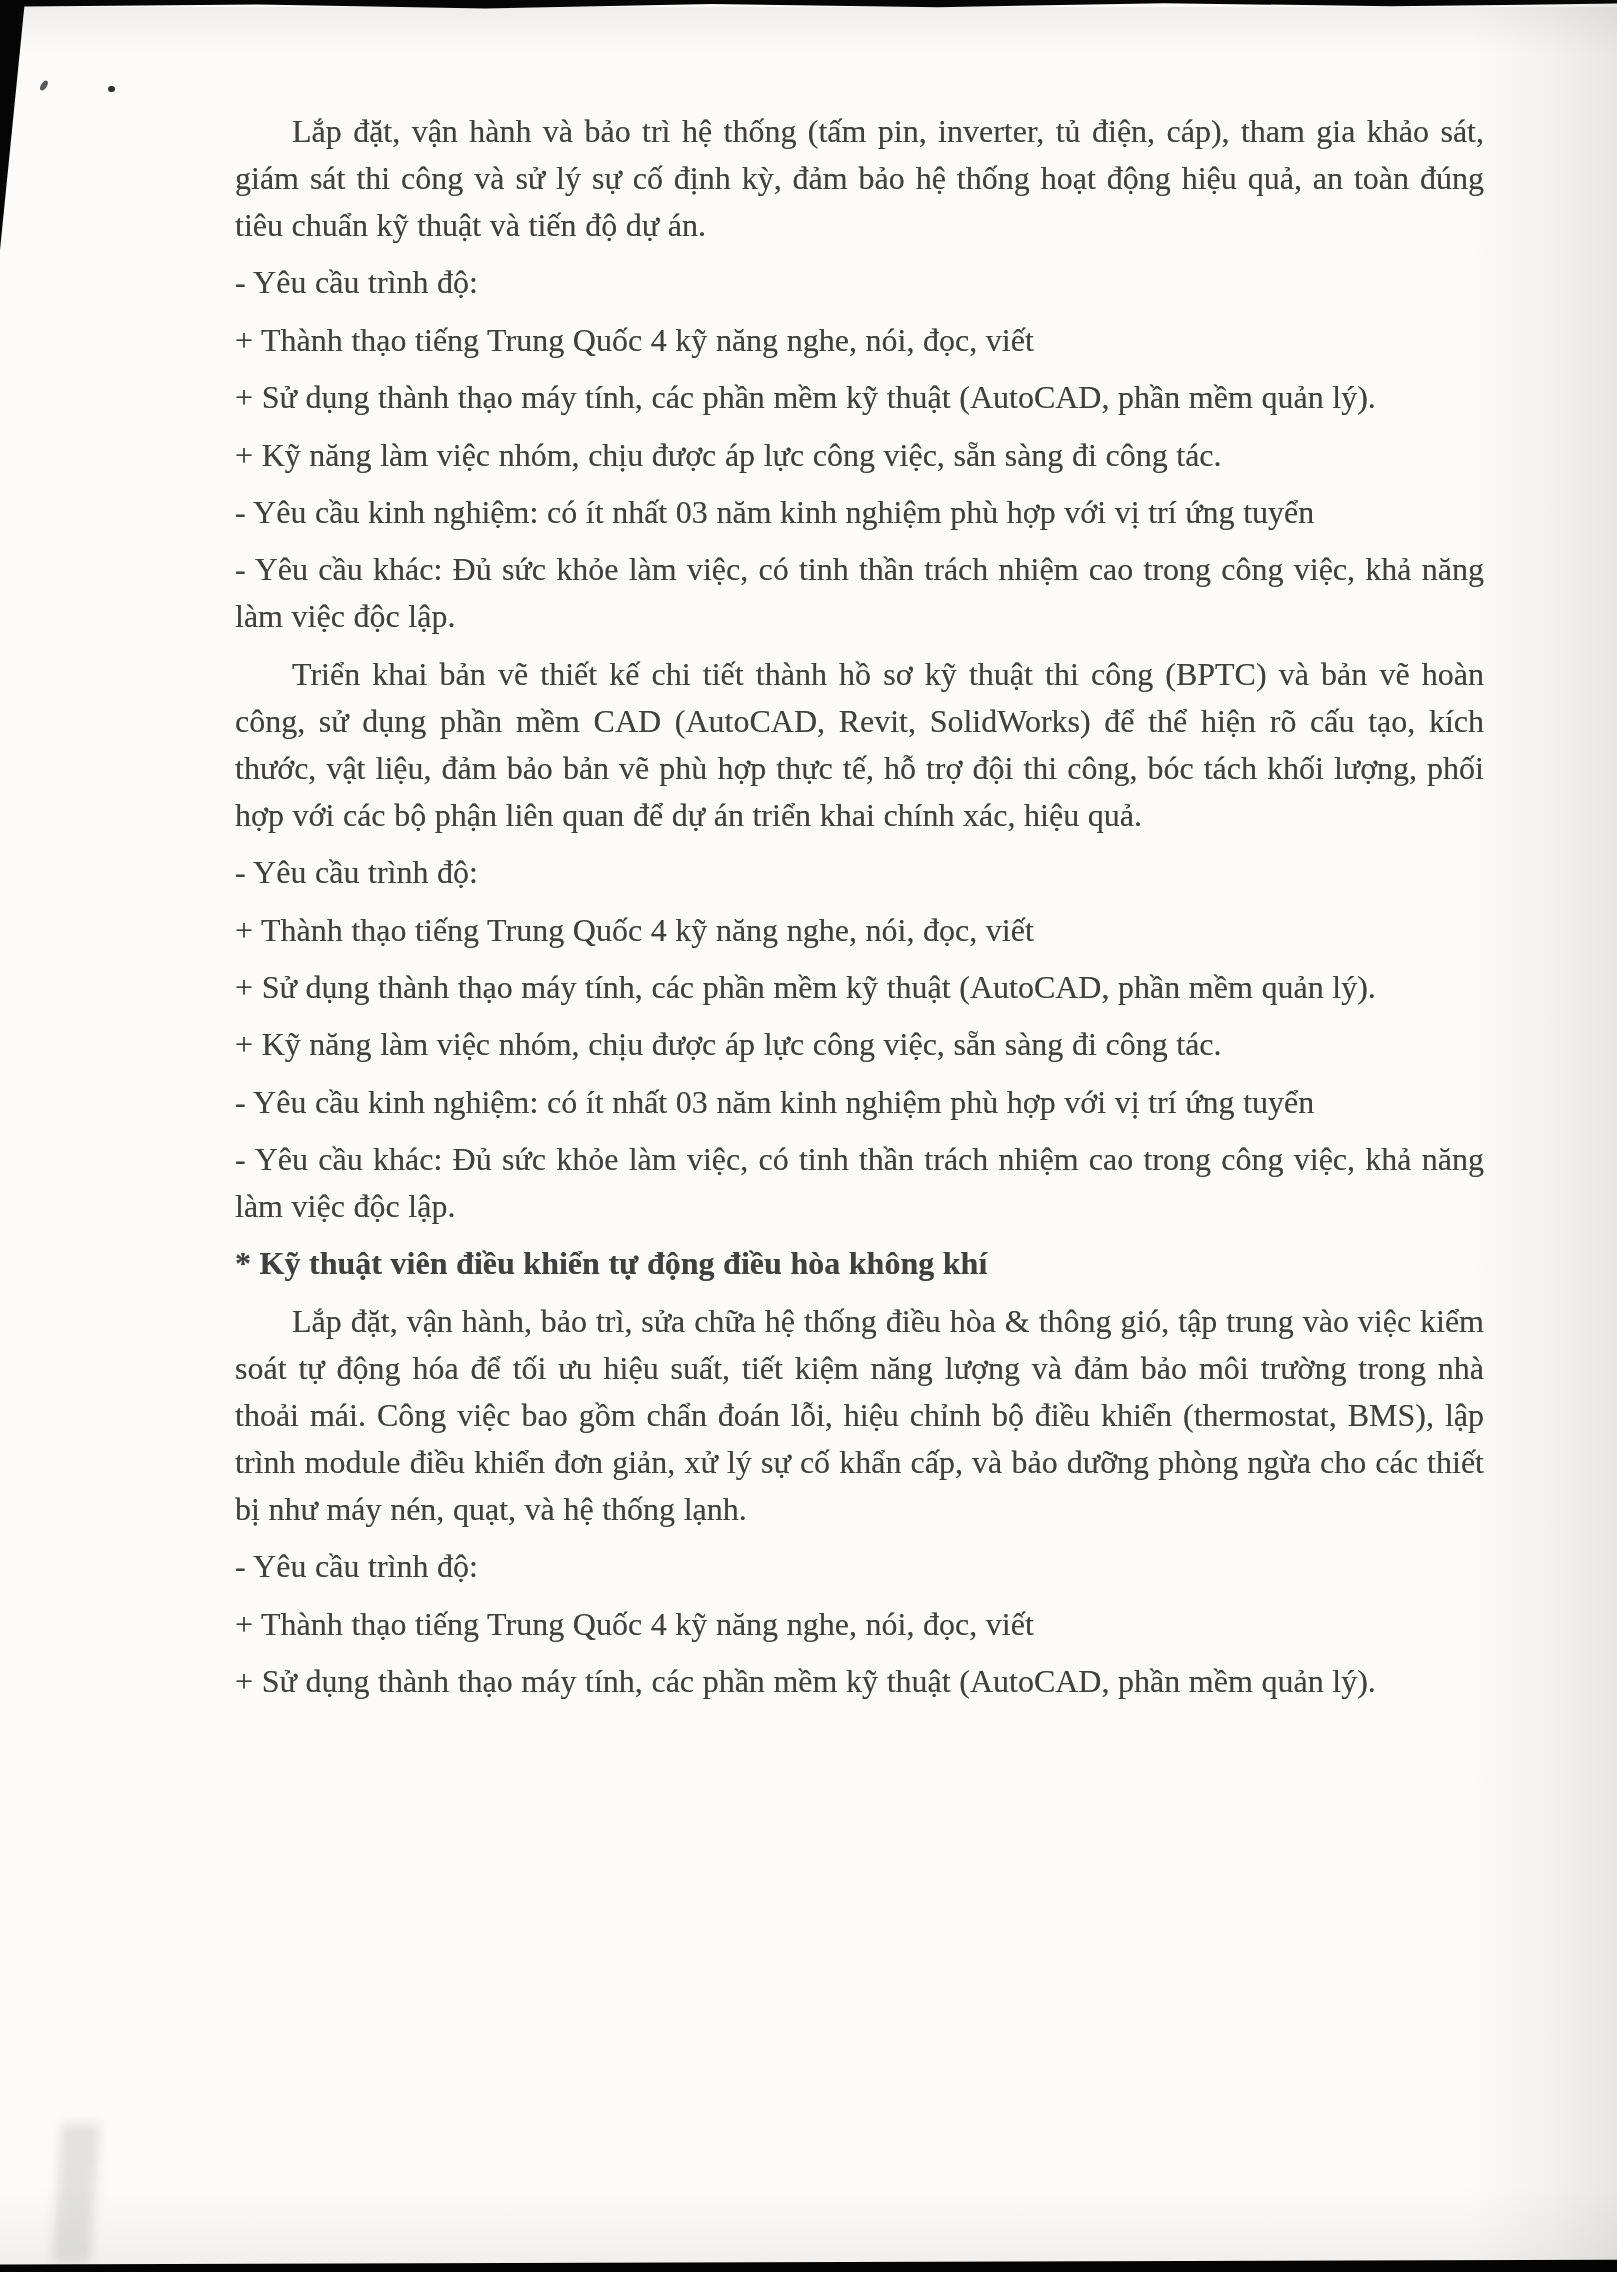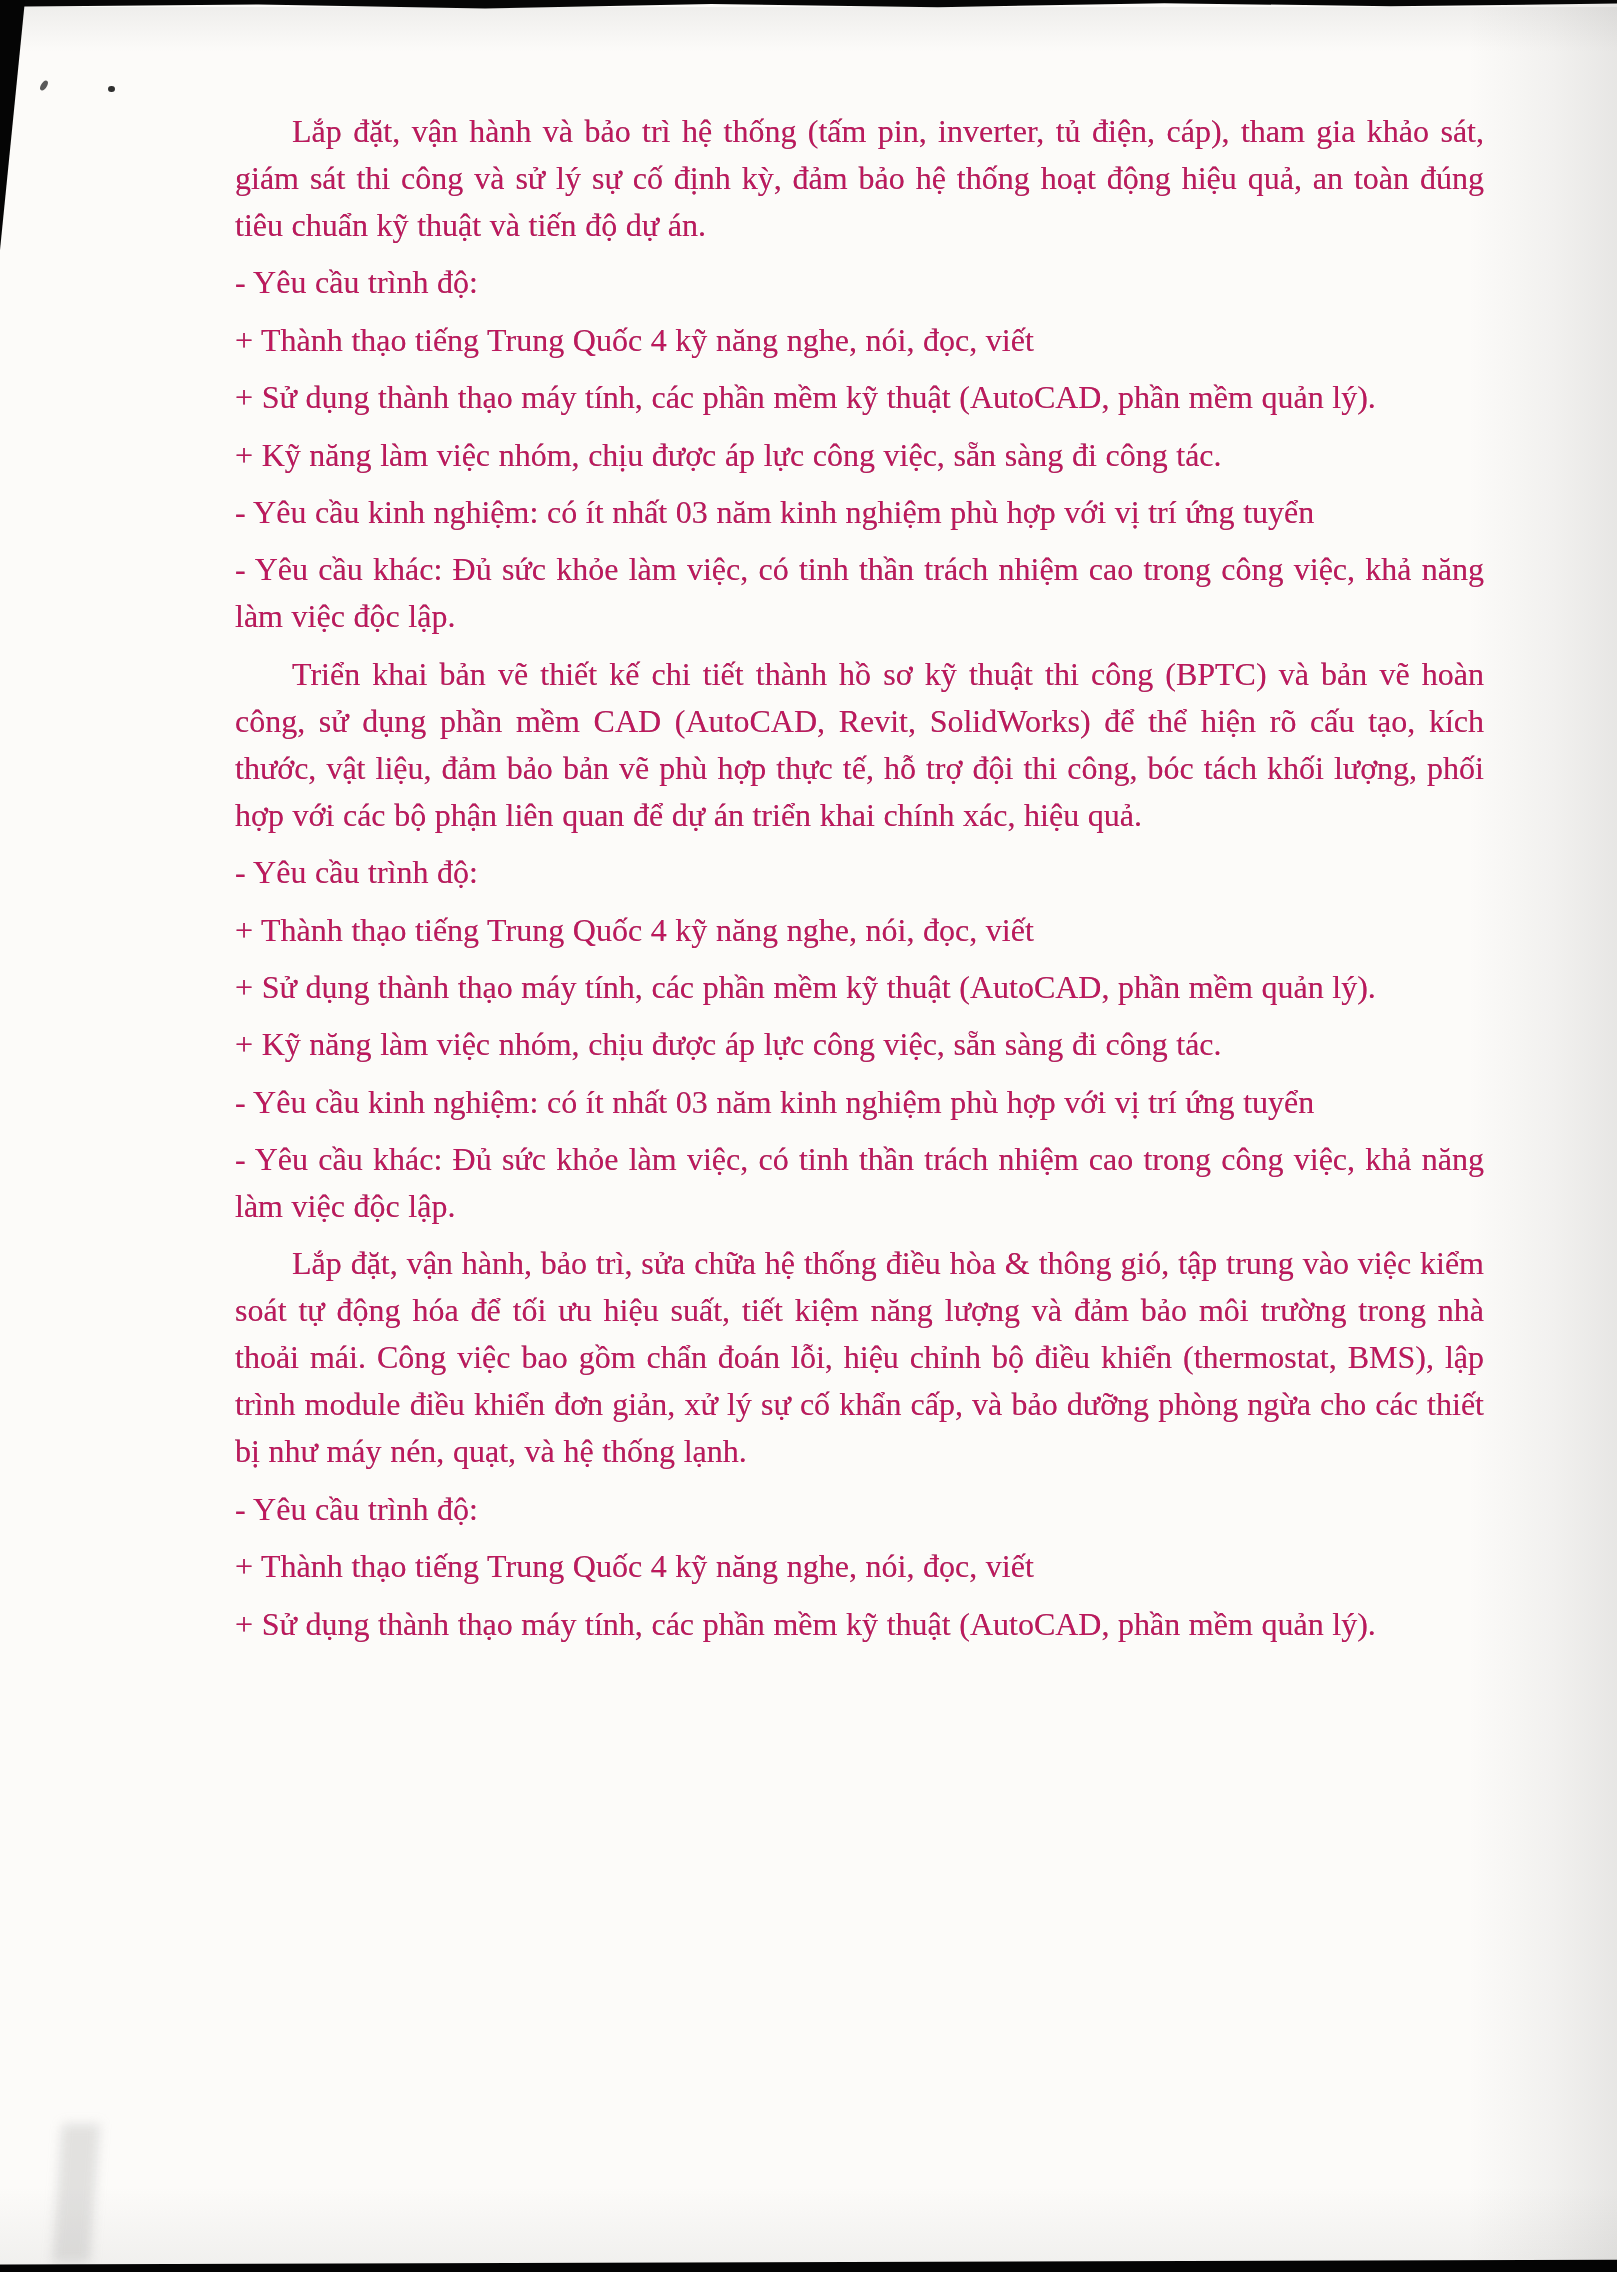--- a/index.html
+++ b/index.html
@@ -55,21 +55,21 @@
   }
   
   .content {
     position: absolute; left: 235px; top: 108px; width: 1249px;
   }
   .para {
     font-size: 32px;
     line-height: 47px;
     margin: 0 0 10.4px 0;
     text-align: justify;
-    color: #be185d;
+    color: #404040;
     text-shadow: 0 0 0.6px rgba(25,25,25,0.45);
     word-spacing: 0.6px;
   }
   .para.indent { text-indent: 57px; }
   .para.heading { font-weight: bold; text-align: left; }
 </style>
 </head>
 <body>
 
 <div class="page">
@@ -86,20 +86,21 @@
     <div class="para">+ Kỹ năng làm việc nhóm, chịu được áp lực công việc, sẵn sàng đi công tác.</div>
     <div class="para">- Yêu cầu kinh nghiệm: có ít nhất 03 năm kinh nghiệm phù hợp với vị trí ứng tuyển</div>
     <div class="para">- Yêu cầu khác: Đủ sức khỏe làm việc, có tinh thần trách nhiệm cao trong công việc, khả năng làm việc độc lập.</div>
     <div class="para indent">Triển khai bản vẽ thiết kế chi tiết thành hồ sơ kỹ thuật thi công (BPTC) và bản vẽ hoàn công, sử dụng phần mềm CAD (AutoCAD, Revit, SolidWorks) để thể hiện rõ cấu tạo, kích thước, vật liệu, đảm bảo bản vẽ phù hợp thực tế, hỗ trợ đội thi công, bóc tách khối lượng, phối hợp với các bộ phận liên quan để dự án triển khai chính xác, hiệu quả.</div>
     <div class="para">- Yêu cầu trình độ:</div>
     <div class="para">+ Thành thạo tiếng Trung Quốc 4 kỹ năng nghe, nói, đọc, viết</div>
     <div class="para">+ Sử dụng thành thạo máy tính, các phần mềm kỹ thuật (AutoCAD, phần mềm quản lý).</div>
     <div class="para">+ Kỹ năng làm việc nhóm, chịu được áp lực công việc, sẵn sàng đi công tác.</div>
     <div class="para">- Yêu cầu kinh nghiệm: có ít nhất 03 năm kinh nghiệm phù hợp với vị trí ứng tuyển</div>
     <div class="para">- Yêu cầu khác: Đủ sức khỏe làm việc, có tinh thần trách nhiệm cao trong công việc, khả năng làm việc độc lập.</div>
+    <div class="para heading">* Kỹ thuật viên điều khiển tự động điều hòa không khí</div>
     <div class="para indent">Lắp đặt, vận hành, bảo trì, sửa chữa hệ thống điều hòa &amp; thông gió, tập trung vào việc kiểm soát tự động hóa để tối ưu hiệu suất, tiết kiệm năng lượng và đảm bảo môi trường trong nhà thoải mái. Công việc bao gồm chẩn đoán lỗi, hiệu chỉnh bộ điều khiển (thermostat, BMS), lập trình module điều khiển đơn giản, xử lý sự cố khẩn cấp, và bảo dưỡng phòng ngừa cho các thiết bị như máy nén, quạt, và hệ thống lạnh.</div>
     <div class="para">- Yêu cầu trình độ:</div>
     <div class="para">+ Thành thạo tiếng Trung Quốc 4 kỹ năng nghe, nói, đọc, viết</div>
     <div class="para">+ Sử dụng thành thạo máy tính, các phần mềm kỹ thuật (AutoCAD, phần mềm quản lý).</div>
   </div>
 
   <div class="mark-tick"></div>
   <div class="mark-dot"></div>
   <div class="streak"></div>
 

